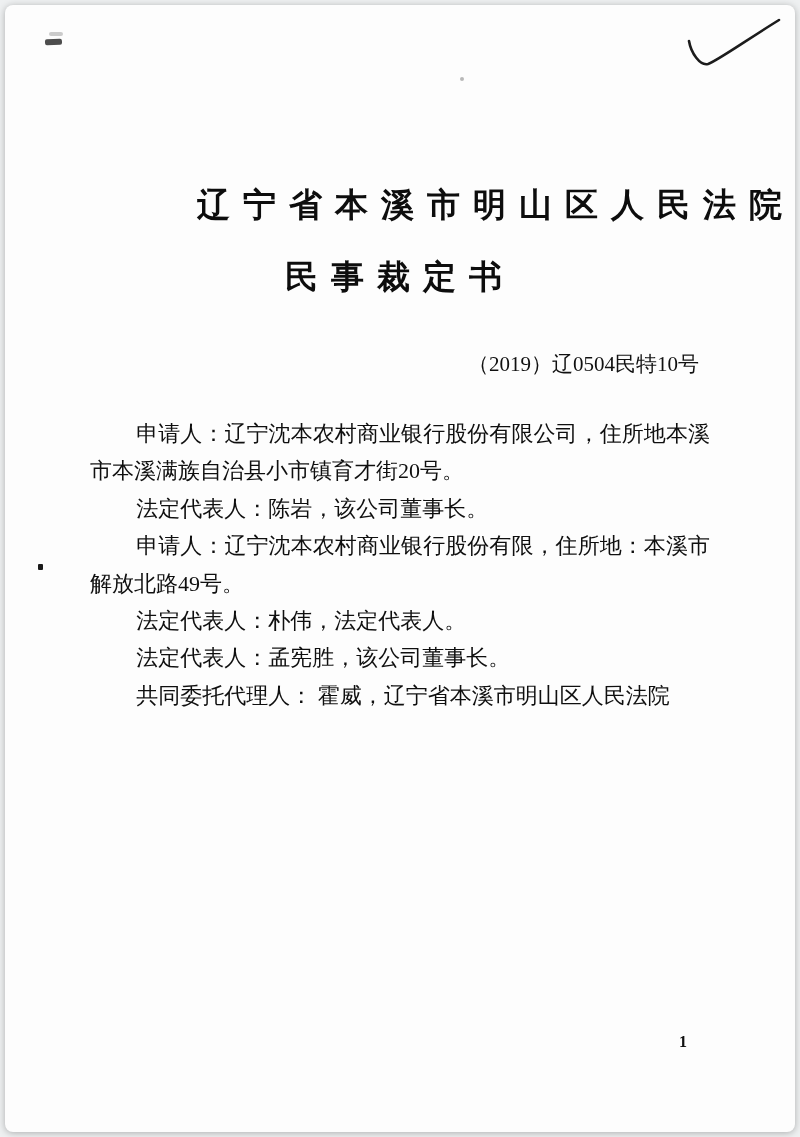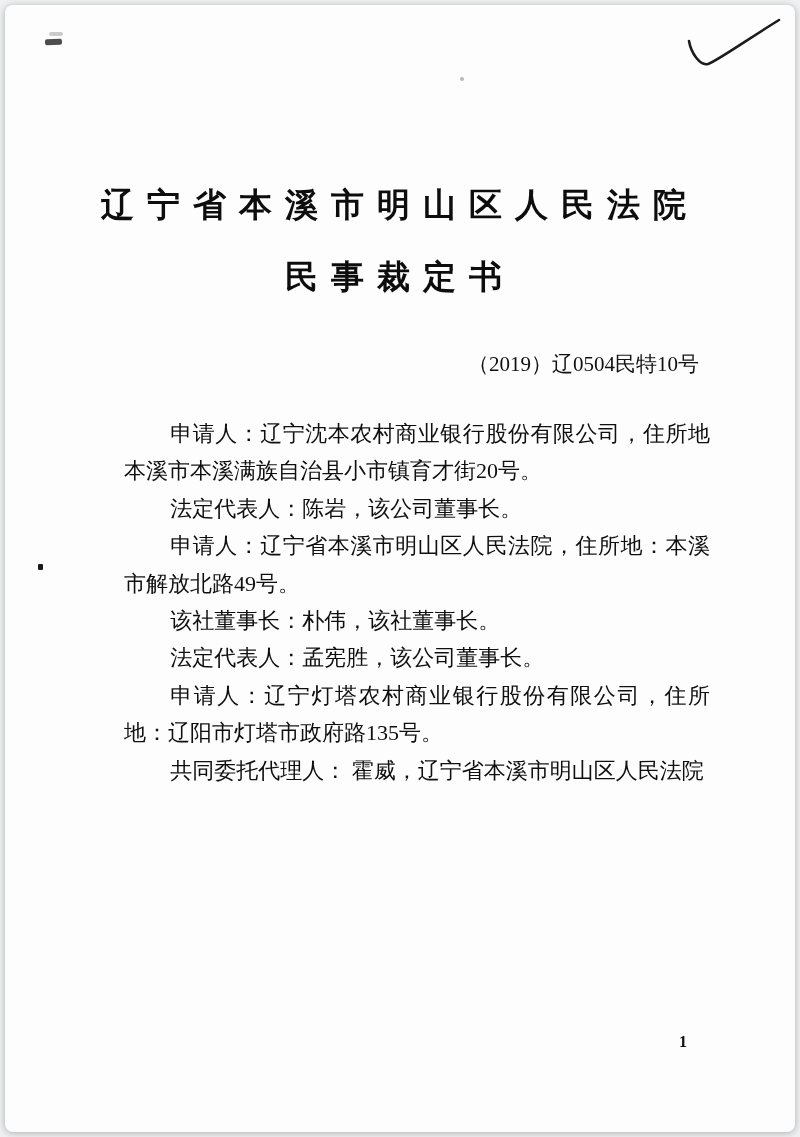--- a/index.html
+++ b/index.html
@@ -19,21 +19,21 @@
   }
   .paper {
     position: absolute;
     inset: 5px;
     background: #fdfdfd;
     border-radius: 8px;
     box-shadow: 0 1px 7px rgba(0,0,0,0.28);
   }
   .court-name {
     margin: 178px 0 0 0;
-    text-align: center;
+    text-align: right;
     font-size: 33px;
     font-weight: 700;
     letter-spacing: 13px;
     color: #0d0d0d;
     white-space: nowrap;
   }
   .doc-type {
     margin: 27px 0 13px 0;
     text-align: center;
     font-size: 33px;
@@ -42,21 +42,21 @@
     color: #0d0d0d;
     white-space: nowrap;
   }
   .case-number {
     margin: 50px 96px 0 0;
     text-align: right;
     font-size: 21px;
     color: #101010;
   }
   .body-text {
-    margin: 37px 85px 0 119px;
+    margin: 37px 85px 0 85px;
     font-size: 22px;
     line-height: 37.4px;
     color: #0f0f0f;
   }
   .para {
     margin: 0;
     text-indent: 2.1em;
     text-align: justify;
   }
   .page-number {
@@ -134,30 +134,29 @@
     <h2 class="doc-type">民事裁定书</h2>
 
     <div class="case-number">（2019）辽0504民特10号</div>
 
     <div class="body-text">
 
         <p class="para">申请人：辽宁沈本农村商业银行股份有限公司，住所地本溪市本溪满族自治县小市镇育才街20号。</p>
 
         <p class="para">法定代表人：陈岩，该公司董事长。</p>
 
-        <p class="para">申请人：辽宁省本溪市明山区人民法院，住所地：本溪市解放北路49号。</p>
+        <p class="para">申请人：辽宁沈本农村商业银行股份有限，住所地：本溪市解放北路49号。</p>
 
-        <p class="para">该社董事长：朴伟，该社董事长。</p>
+        <p class="para">法定代表人：朴伟，法定代表人。</p>
 
 
         <p class="para">法定代表人：孟宪胜，该公司董事长。</p>
 
 
 
-        <p class="para">申请人：辽宁灯塔农村商业银行股份有限公司，住所地：辽阳市灯塔市政府路135号。</p>
 
 
         <p class="para">共同委托代理人： 霍威，辽宁省本溪市明山区人民法院</p>
       </div>
 
     <div class="page-number">1</div>
 
   </div>
 </div>
 

